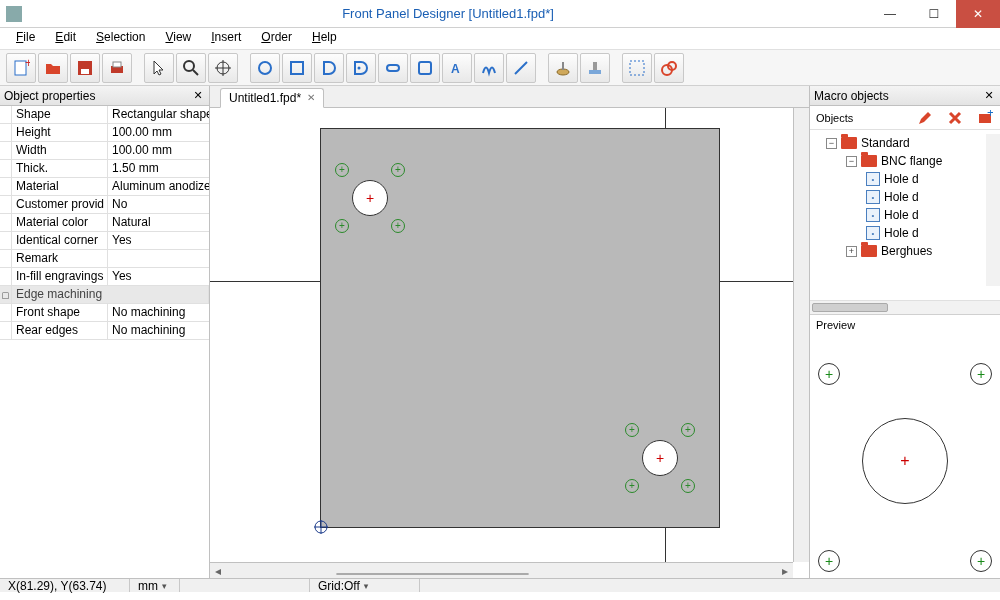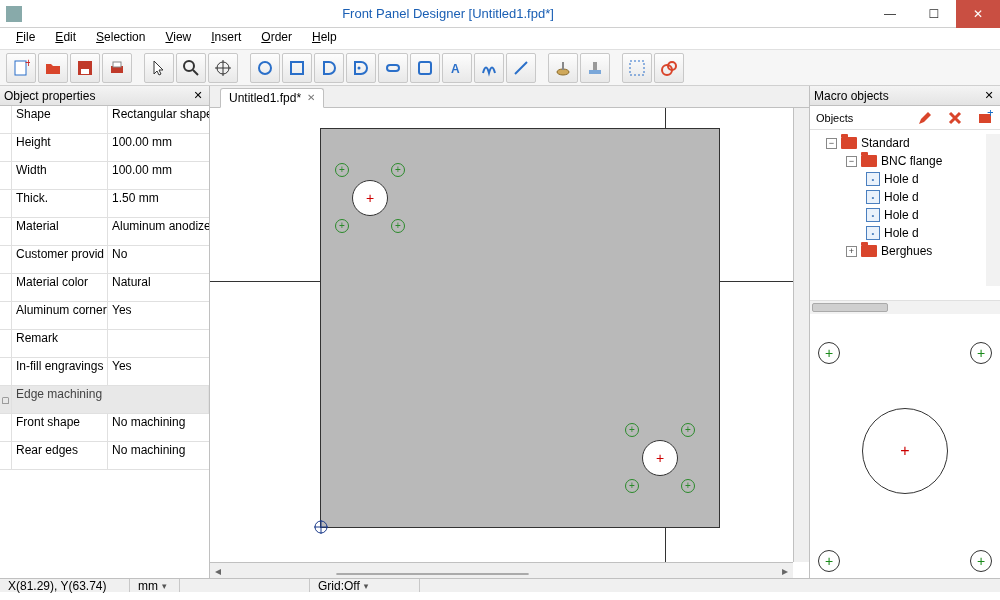--- a/index.html
+++ b/index.html
@@ -25,21 +25,21 @@
 .tb-ico { width: 18px; height: 18px; display: block; }
 
 
 .main { display: flex; height: calc(600px - 28px - 22px - 36px - 22px); }
 
 
 .left-panel { width: 210px; border-right: 1px solid #c0c0c0; display: flex; flex-direction: column; }
 .panel-header { height: 20px; background: linear-gradient(#f4f4f4,#e4e4e4); border-bottom: 1px solid #c0c0c0; display: flex; align-items: center; padding: 0 4px; font-size: 11px; }
 .panel-header .close-x { margin-left: auto; width: 14px; height: 14px; display: flex; align-items: center; justify-content: center; font-size: 11px; }
 .props { flex: 1; overflow: hidden; }
-.prop-row { display: flex; border-bottom: 1px solid #e0e0e0; height: 28px; align-items: stretch; }
+.prop-row { display: flex; border-bottom: 1px solid #e0e0e0; height: 18px; align-items: stretch; }
 .prop-row .tick { width: 12px; border-right: 1px solid #e0e0e0; display:flex; align-items:center; justify-content:center; font-size:9px; color:#555;}
 .prop-row .k { width: 96px; padding: 1px 4px; border-right: 1px solid #e0e0e0; white-space: nowrap; overflow: hidden; }
 .prop-row .v { flex: 1; padding: 1px 4px; white-space: nowrap; overflow: hidden; }
 .prop-row.section { background: #e8e8e8; font-weight: normal; }
 .prop-row.section .k { color: #444; }
 
 
 .center { flex: 1; display: flex; flex-direction: column; border-right: 1px solid #c0c0c0; }
 .tabstrip { height: 22px; background: #f0f0f0; display: flex; align-items: center; padding-left: 10px; border-bottom: 1px solid #c0c0c0; }
 .filetab { height: 20px; background: #fff; border: 1px solid #c0c0c0; border-bottom: 1px solid #fff; border-radius: 3px 3px 0 0; padding: 0 8px; display: flex; align-items: center; gap: 6px; font-size: 11px; position: relative; top: 1px; }
@@ -269,21 +269,21 @@
           <div class="k">Customer provid</div>
           <div class="v">No</div>
         </div>
         <div class="prop-row">
           <div class="tick"></div>
           <div class="k">Material color</div>
           <div class="v">Natural</div>
         </div>
         <div class="prop-row">
           <div class="tick"></div>
-          <div class="k">Aluminum corner</div>
+          <div class="k">Identical corner</div>
           <div class="v">Yes</div>
         </div>
         <div class="prop-row">
           <div class="tick"></div>
           <div class="k">Remark</div>
           <div class="v"></div>
         </div>
         <div class="prop-row">
           <div class="tick"></div>
           <div class="k">In-fill engravings</div>
@@ -410,20 +410,21 @@
         <div class="row indent2">
           <span class="exp">+</span>
           <span class="folder"></span>
           <span>Berghues</span>
         </div>
         <div class="tree-vscroll"></div>
     </div>
     <div class="tree-hscroll">
         <div class="th"></div>
       </div>
+    <div class="preview-label">Preview</div>
     <div class="preview-area">
       <div class="pv-big">+</div>
       <div class="pv-small" style="left:8px; top:28px;"></div>
       <div class="pv-small" style="right:8px; top:28px;"></div>
       <div class="pv-small" style="left:8px; bottom:6px;"></div>
       <div class="pv-small" style="right:8px; bottom:6px;"></div>
     </div>
   </div>
 </div>
 

